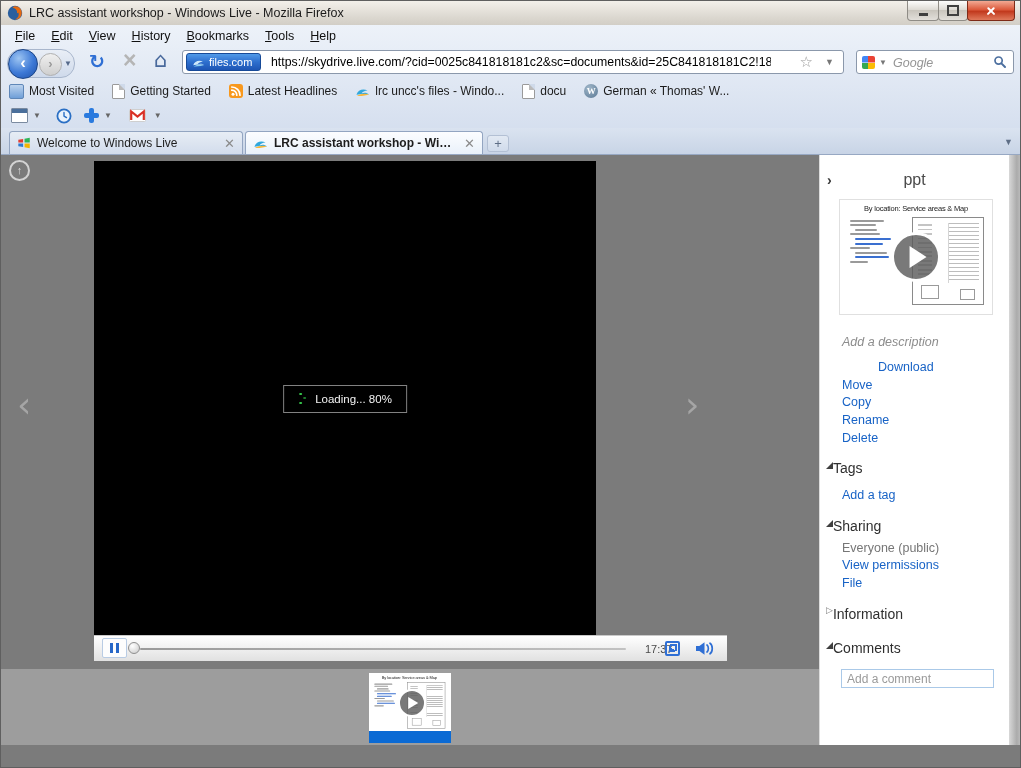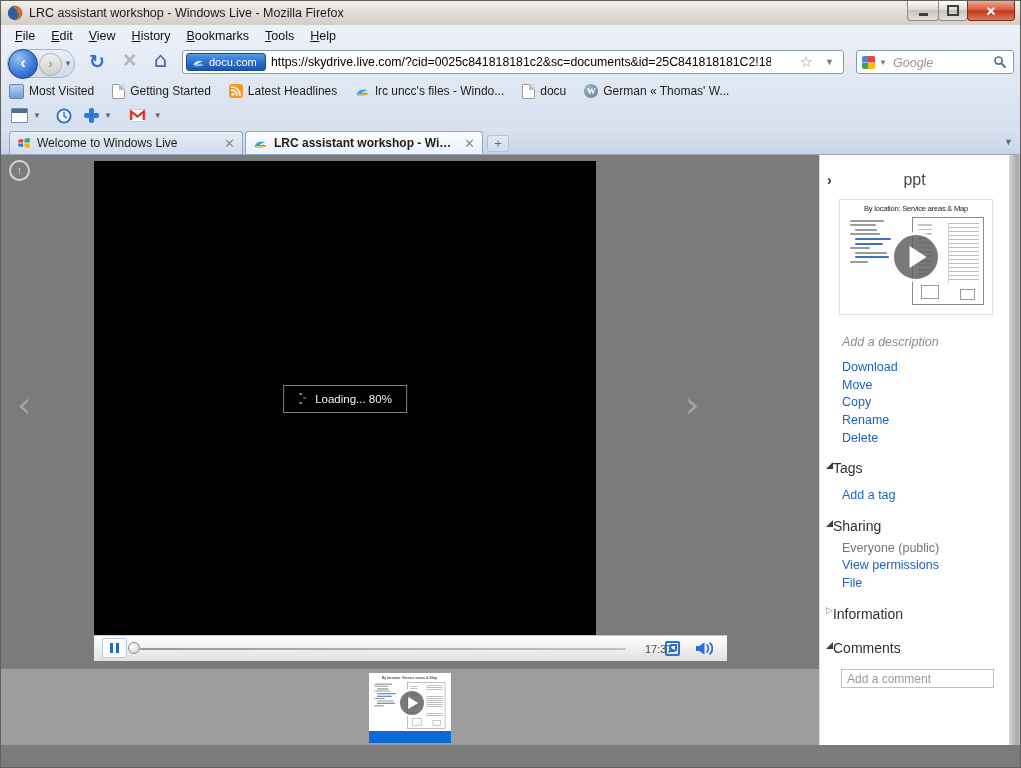--- a/index.html
+++ b/index.html
@@ -216,21 +216,21 @@
       <div class="reload-btn">↻</div>
       <div class="stop-btn">×</div>
       <div class="home-btn">⌂</div>
 
       <div class="url-bar">
         <div class="site-btn">
           <svg width="13" height="13" viewBox="0 0 16 16">
             <path d="M1.5 11.5C3 6.5 8.5 4.5 13.4 7c-3.2.2-5.4 1.4-6.4 3.2 2.8-1.3 5.7-.9 7.9 1-4.5-1.2-9.6-.4-13.4.3z" fill="#cfe9fb"></path>
             <path d="M2 12.8c3.8-2.4 8.9-3.2 13-1.6-2.2.9-6.9 1.7-13 1.6z" fill="#8fd0f2"></path>
           </svg>
-          <span>docu.com</span>
+          <span>files.com</span>
         </div>
         <input class="url-input" type="text" value="https://skydrive.live.com/?cid=0025c841818181c2&amp;sc=documents&amp;id=25C841818181C2!189" style="">
         <span class="star-icon">☆</span>
         <span class="url-drop">▼</span>
       </div>
 
       <div class="search-box">
         <div class="g-icon"></div>
         <span class="se-drop">▼</span>
         <input class="search-input" type="text" placeholder="Google" style="">
@@ -406,21 +406,21 @@
               <span class="mm-b1"></span>
               <span class="mm-b2"></span>
           </div>
         </div>
       </div>
       <div class="play-badge pb-lg"></div>
     </div>
 
     <div class="sb-desc">Add a description</div>
 
-    <a class="sb-link" style="top:205px;">Download</a>
+    <a class="sb-link" style="top:205px;margin-left:36px;">Download</a>
     <a class="sb-link" style="top:223px;text-align:center;">Move</a>
     <a class="sb-link" style="top:240px;">Copy</a>
     <a class="sb-link" style="top:258px;">Rename</a>
     <a class="sb-link" style="top:276px;">Delete</a>
 
     <div class="sb-hdr" style="top:305px;">
       <span class="tri-open"></span>
       <span>Tags</span>
     </div>
     <a class="sb-link" style="top:333px;">Add a tag</a>

